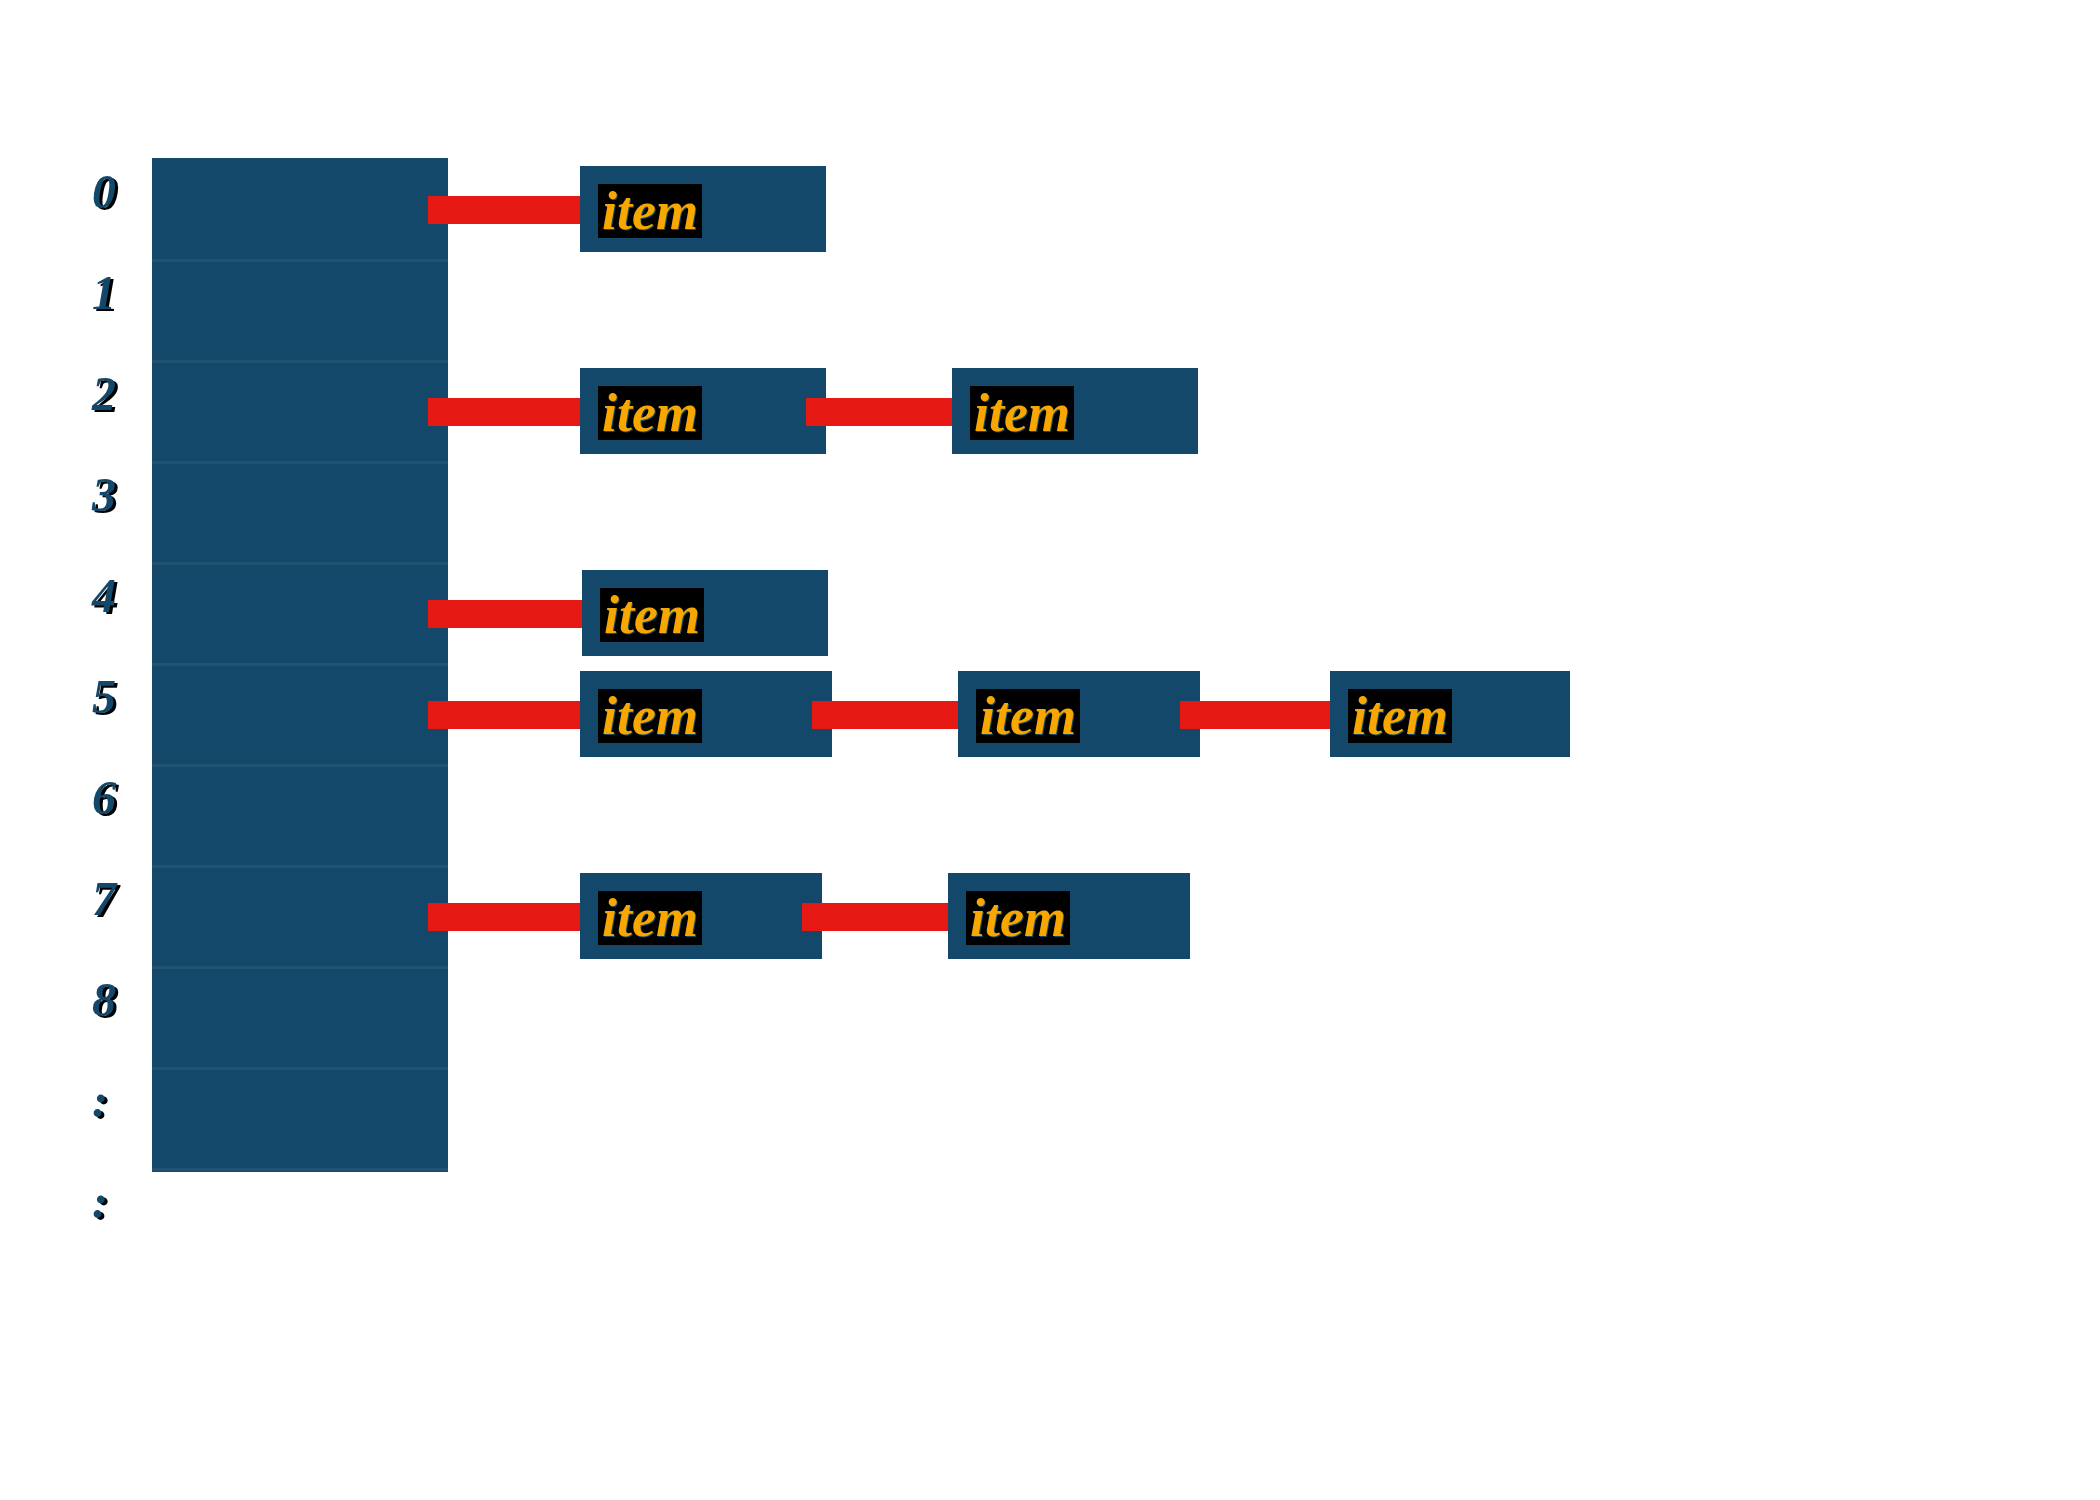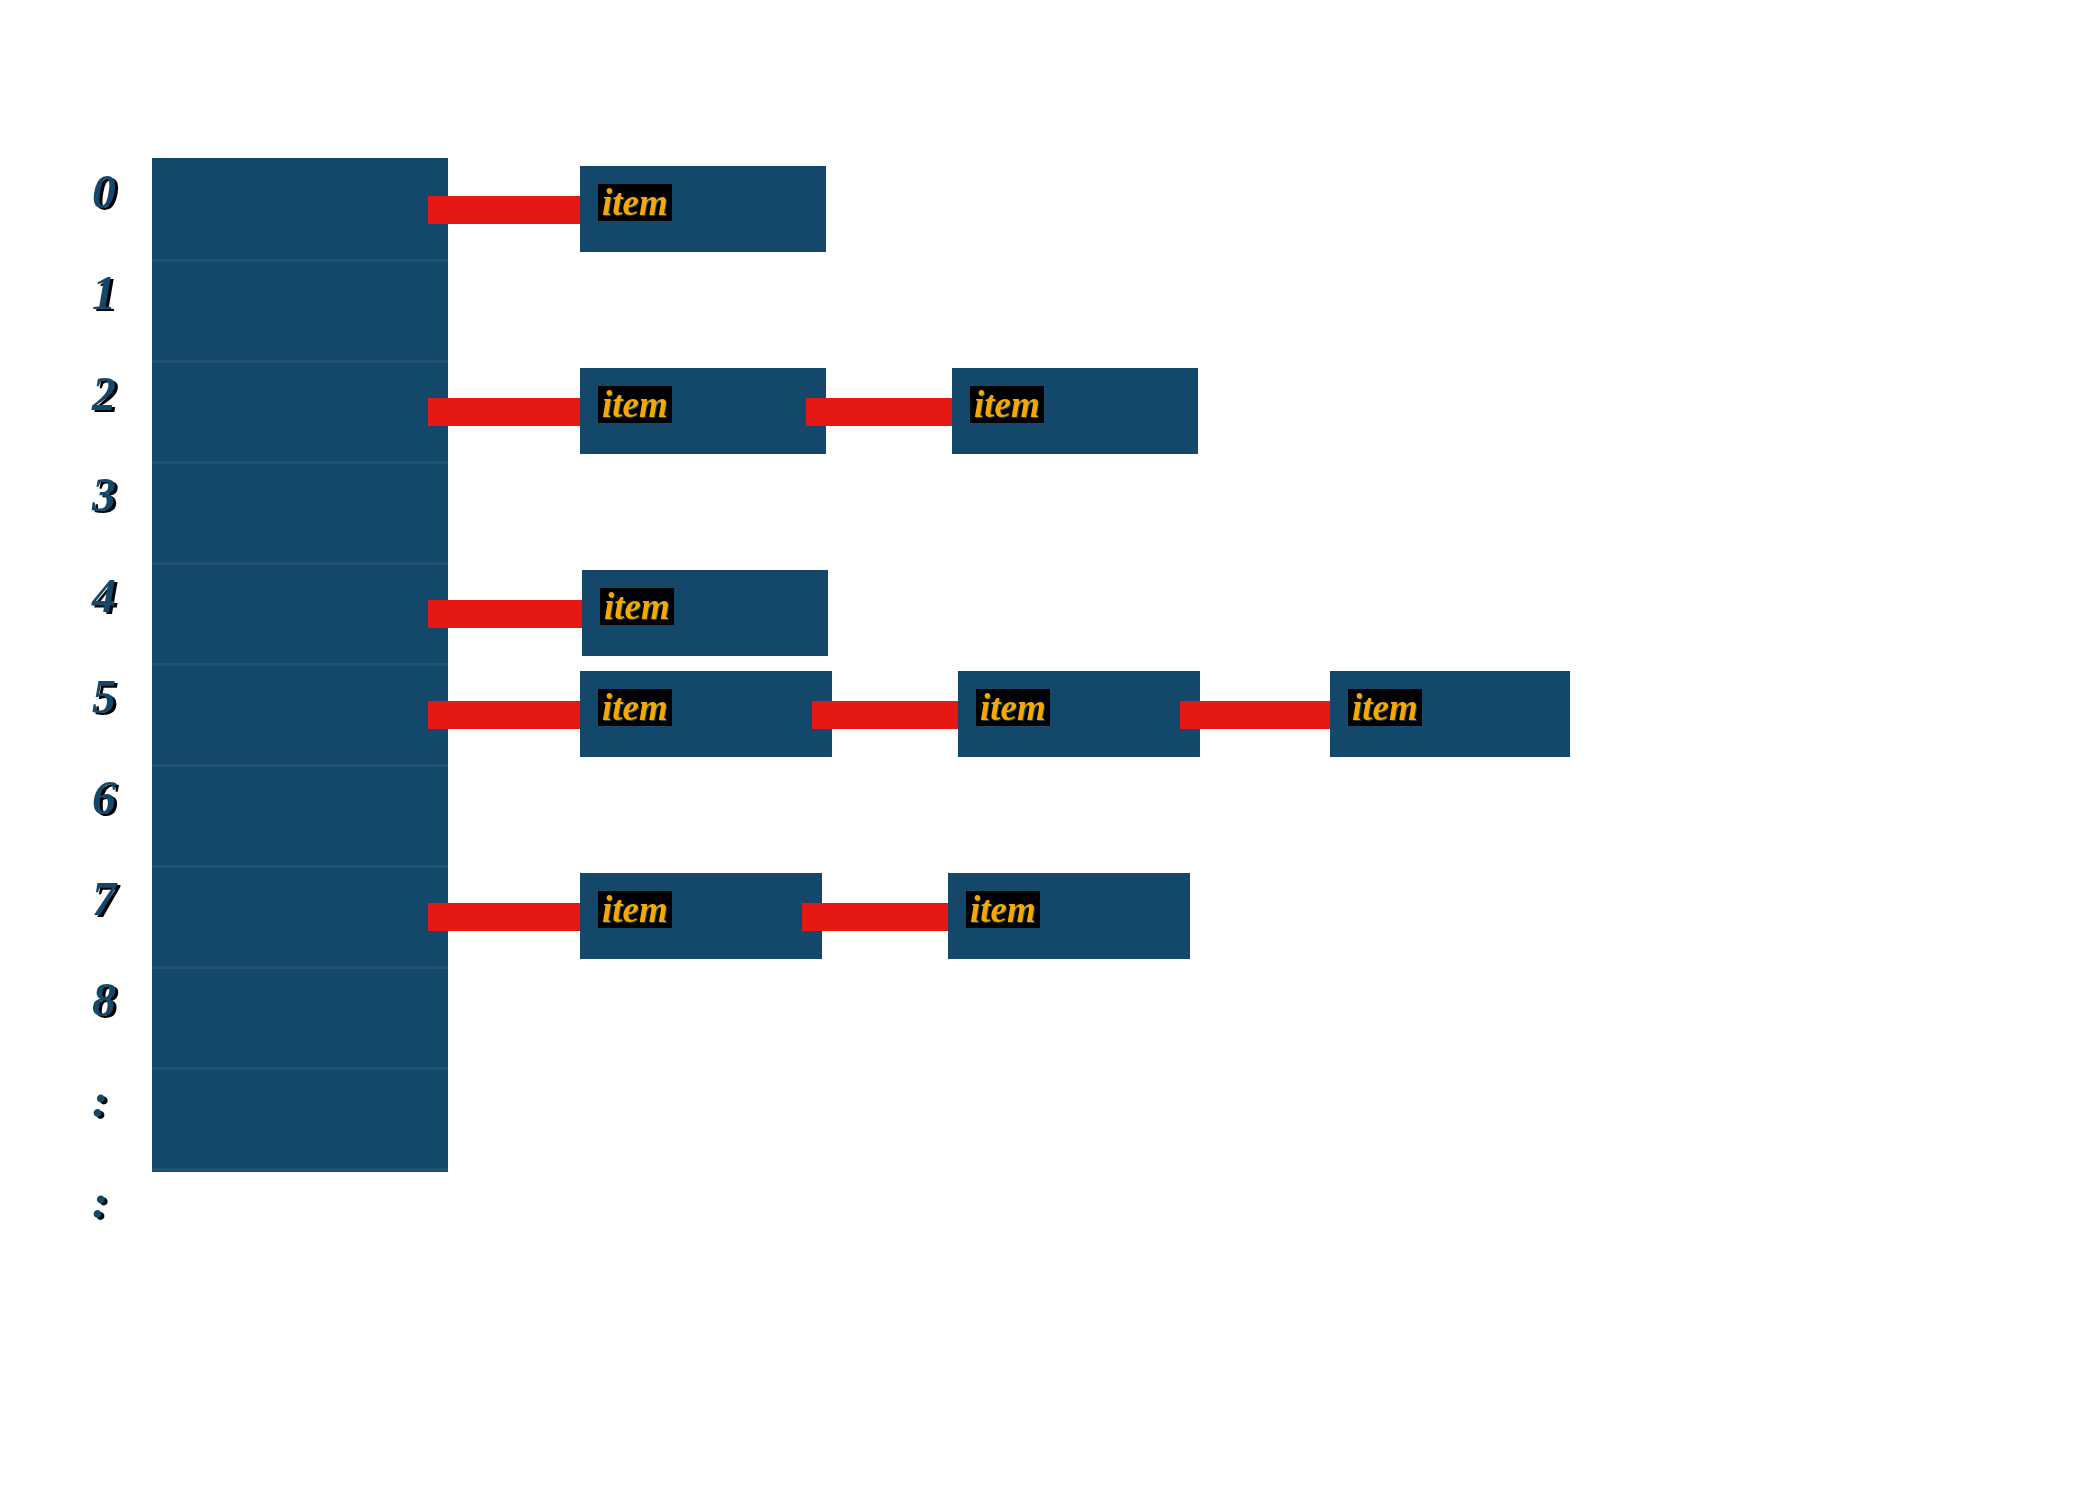--- a/index.html
+++ b/index.html
@@ -56,21 +56,21 @@
     position: absolute;
     background: #14486a;
     height: 86px;
   }
   .item-text {
     position: absolute;
     left: 18px;
     top: 18px;
     font-weight: 900;
     font-style: italic;
-    font-size: 37px;
+    font-size: 54px;
     color: #f8a600;
     padding: 0 4px;
     background: #000;
     text-shadow: 1px 1px 0 #14486a;
     line-height: 1;
   }
 
   
   .connector {
     position: absolute;

